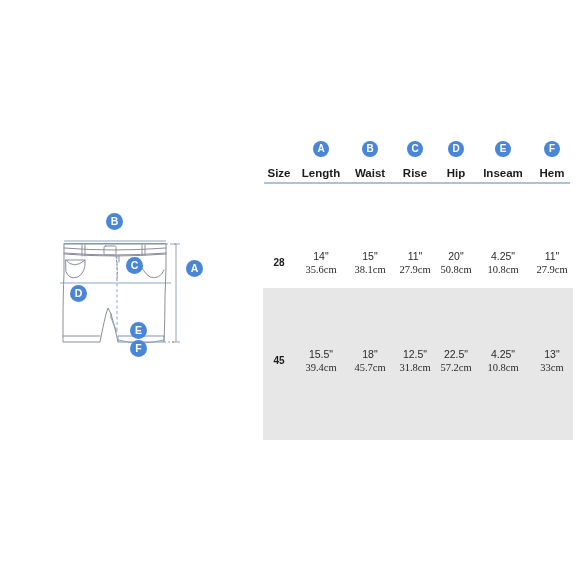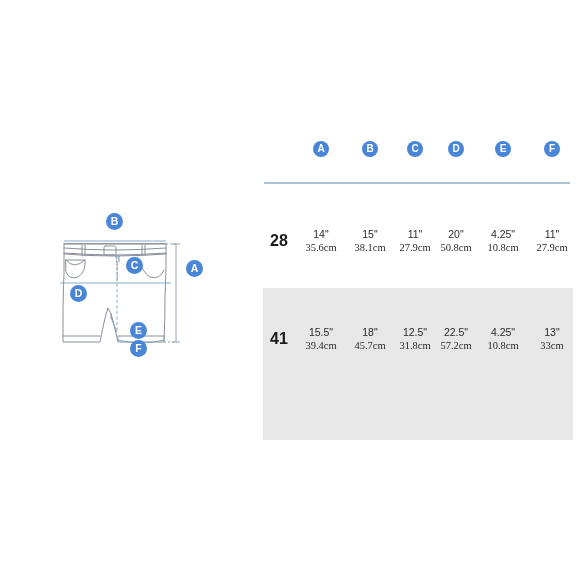--- a/index.html
+++ b/index.html
@@ -110,21 +110,21 @@
   }
   .spacer-row td { height: 44px; }
 
   .data-row td {
     height: 54px;
     font-size: 10.5px;
     color: #2a2a2a;
     line-height: 13.5px;
   }
   .data-row td.sizecell {
-    font-size: 16px;
+    font-size: 10px;
     font-weight: bold;
     color: #1b1b1b;
   }
   .gap-row td { height: 44px; }
   .tail-row td { height: 56px; }
   .val-in { display: block; }
   .val-cm { display: block; font-family: Liberation Serif, serif; }
 </style>
 </head>
 <body>
@@ -232,20 +232,29 @@
         <span class="bwrap">D</span>
       </td>
       <td class="hdr-badge-cell">
         <span class="bwrap">E</span>
       </td>
       <td class="hdr-badge-cell">
         <span class="bwrap">F</span>
       </td>
     </tr>
 
+    <tr>
+      <td class="hdr-label-cell">Size</td>
+      <td class="hdr-label-cell">Length</td>
+      <td class="hdr-label-cell">Waist</td>
+      <td class="hdr-label-cell">Rise</td>
+      <td class="hdr-label-cell">Hip</td>
+      <td class="hdr-label-cell">Inseam</td>
+      <td class="hdr-label-cell">Hem</td>
+    </tr>
 
     <tr class="hdr-rule">
       <td colspan="7"></td>
     </tr>
 
     <tr class="spacer-row">
       <td colspan="7"></td>
     </tr>
 
     <tr class="data-row">
@@ -274,21 +283,21 @@
         <span class="val-in">11"</span>
         <span class="val-cm">27.9cm</span>
       </td>
     </tr>
 
     <tr class="gap-row">
       <td colspan="7"></td>
     </tr>
 
     <tr class="data-row">
-      <td class="sizecell">41</td>
+      <td class="sizecell">45</td>
       <td>
         <span class="val-in">15.5"</span>
         <span class="val-cm">39.4cm</span>
       </td>
       <td>
         <span class="val-in">18"</span>
         <span class="val-cm">45.7cm</span>
       </td>
       <td>
         <span class="val-in">12.5"</span>

